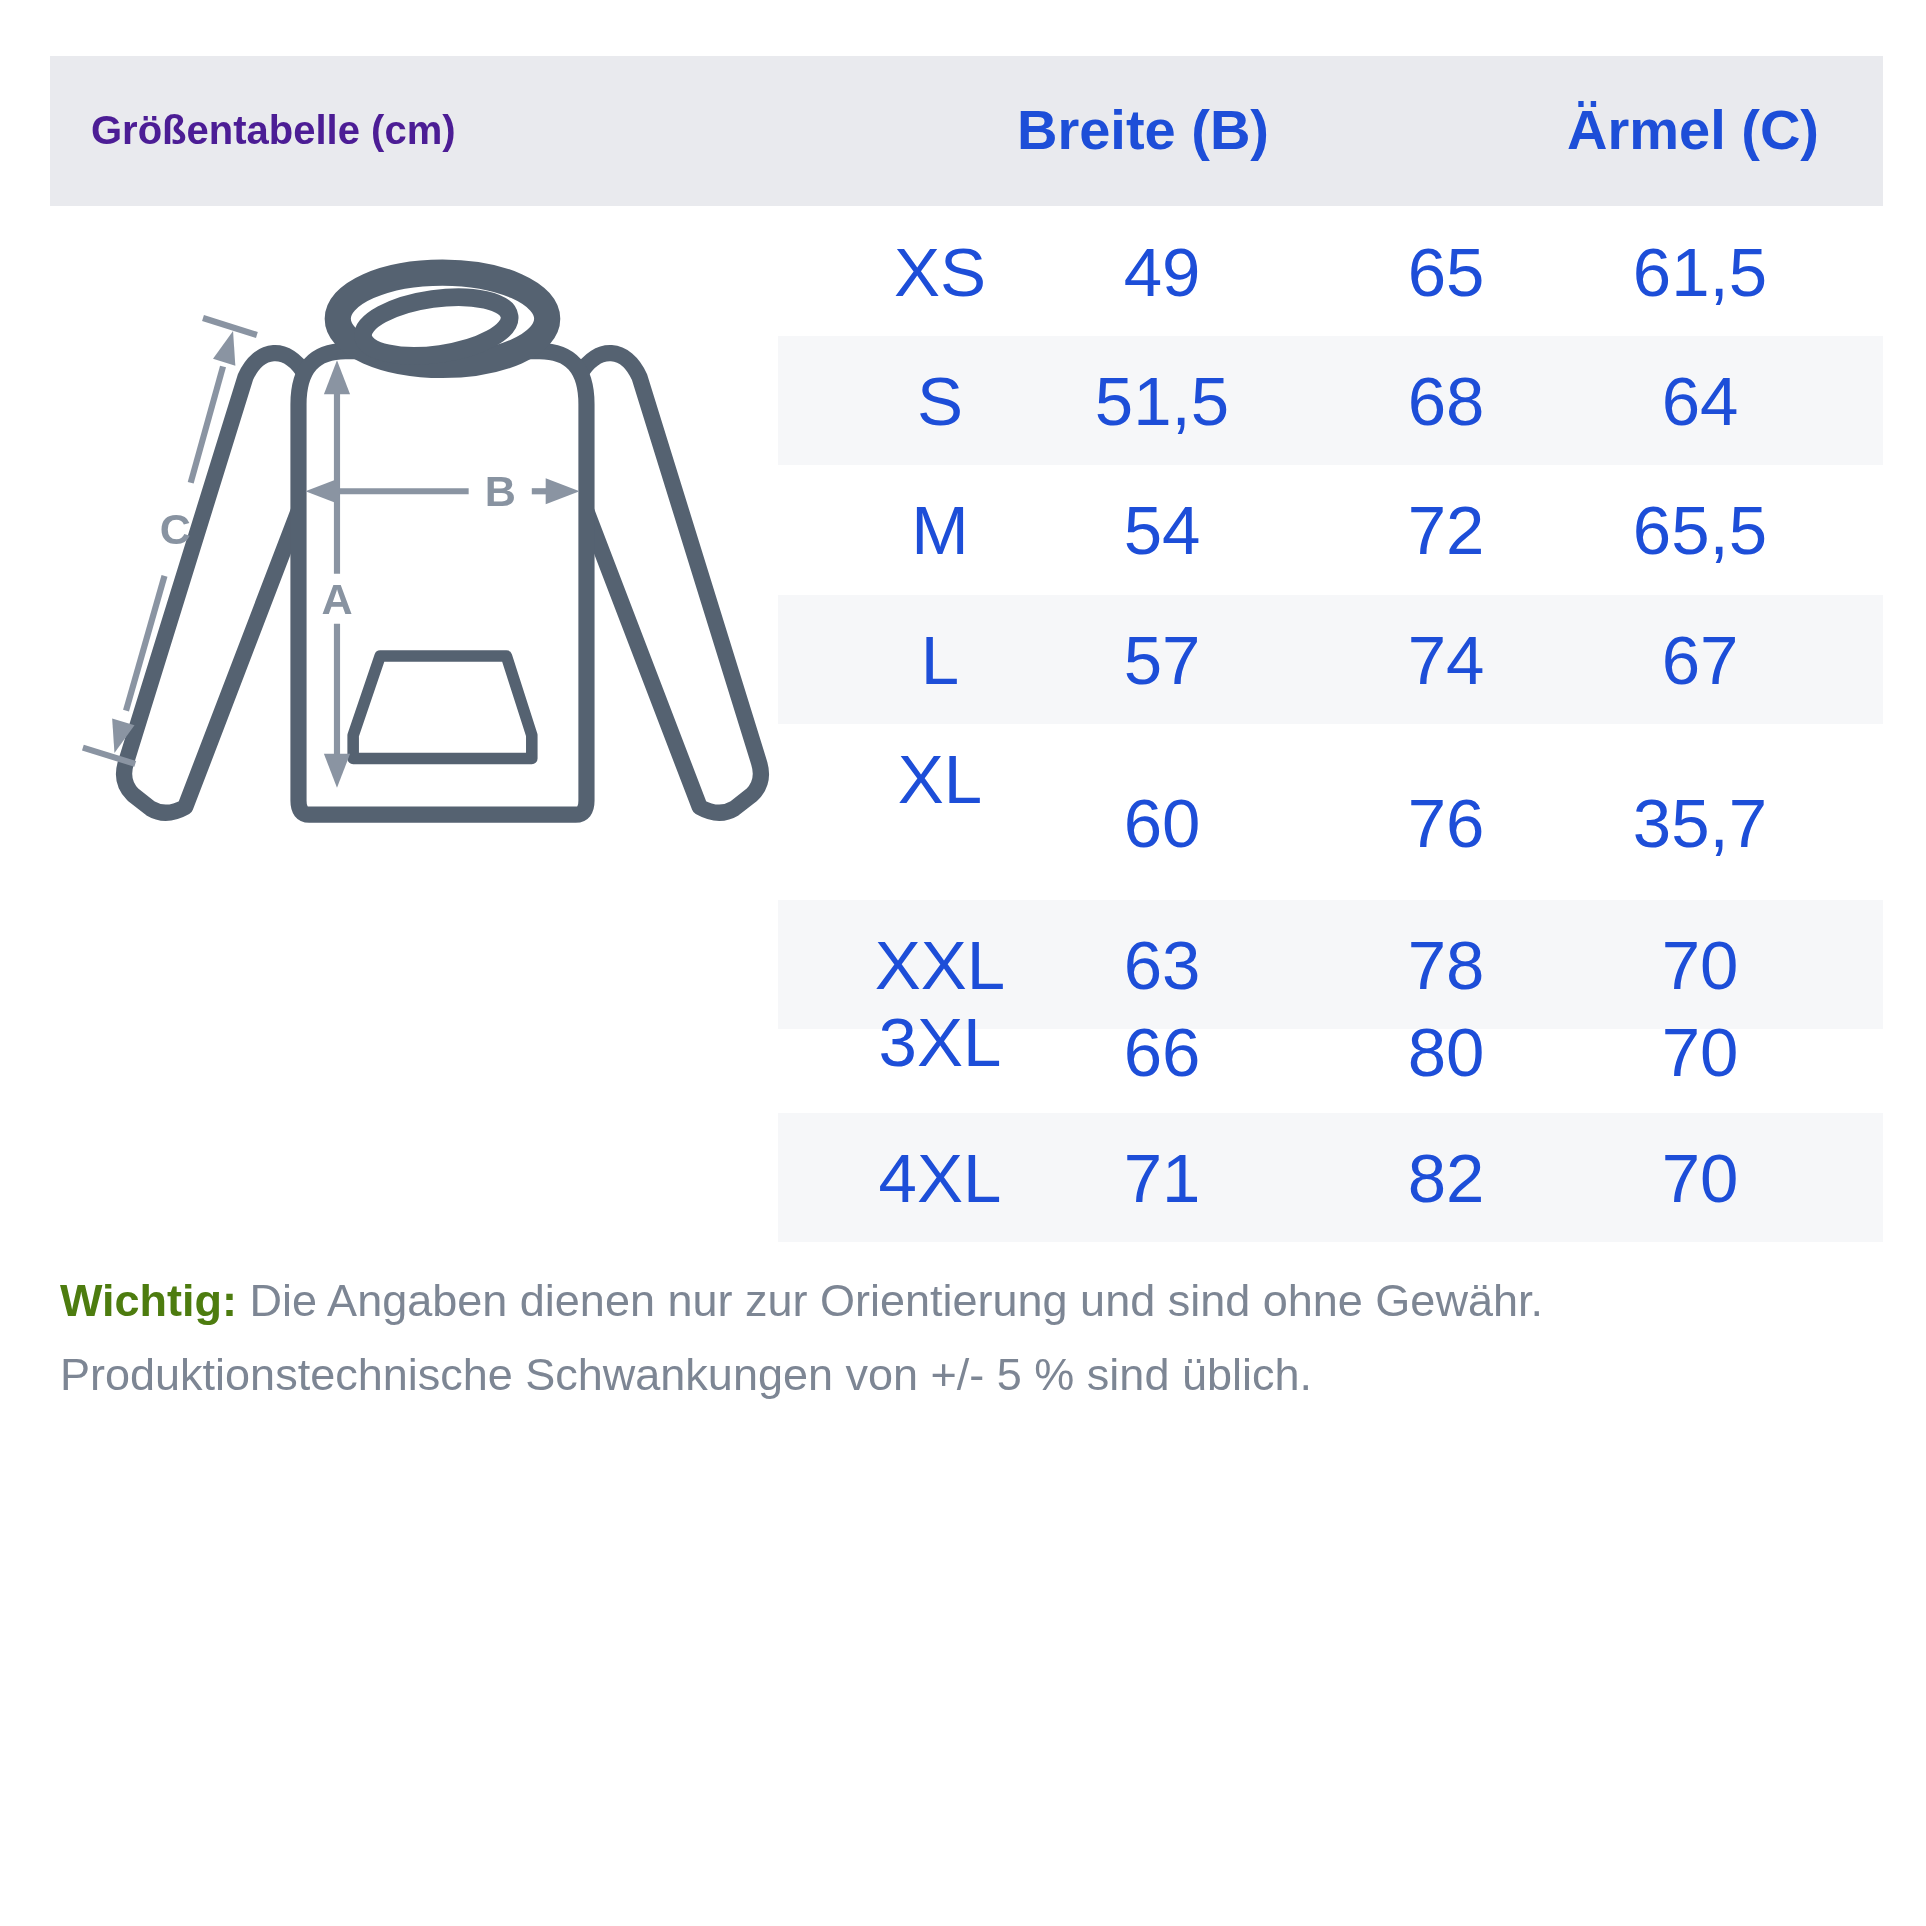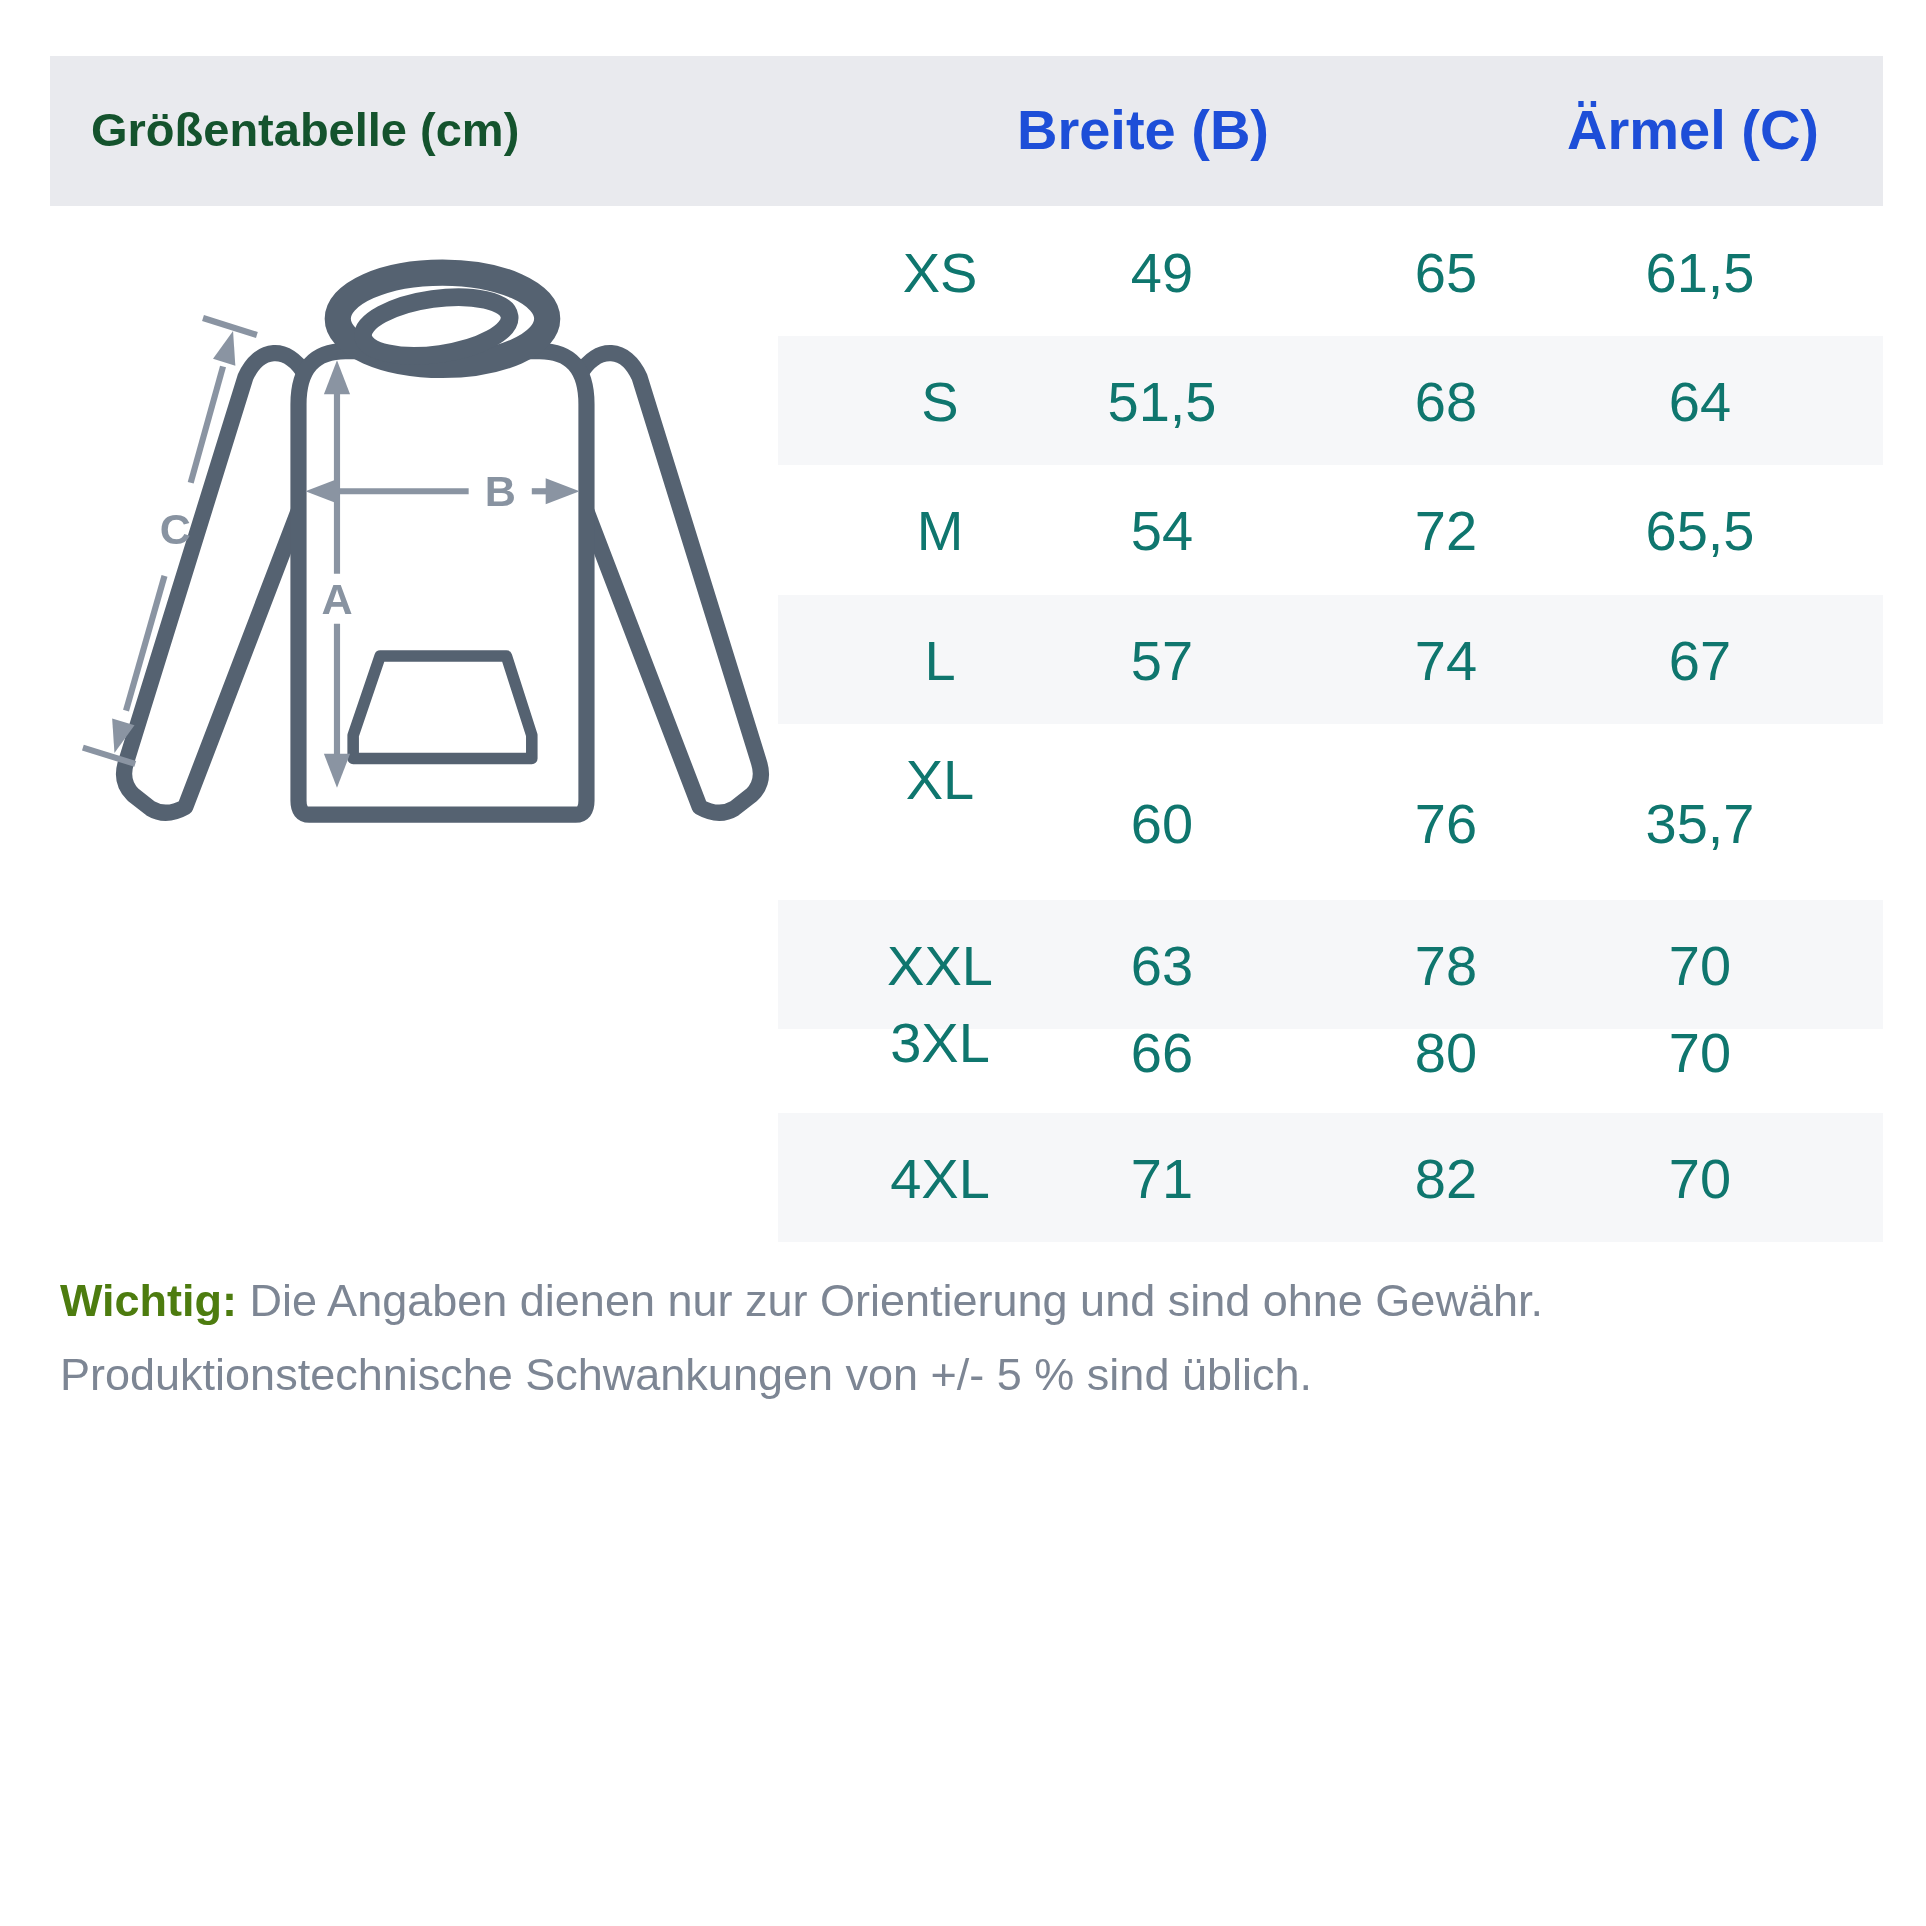--- a/index.html
+++ b/index.html
@@ -7,38 +7,38 @@
     position:relative;width:1926px;height:1926px;background:#ffffff;overflow:hidden;
     font-family:"Liberation Sans", sans-serif;
   }
   
   .header-bar{
     position:absolute;left:50px;top:56px;width:1833px;height:150px;
     background:#e9eaee;
   }
   .page-title{
     position:absolute;left:41px;top:50%;transform:translateY(-52%);
-    font-size:47px;font-weight:bold;color:#14532d;white-space:nowrap;letter-spacing:0px;
+    font-size:40px;font-weight:bold;color:#4c1d95;white-space:nowrap;letter-spacing:0px;
   }
   .col-header{
     position:absolute;top:50%;transform:translate(-50%,-52%);
     font-size:56px;font-weight:bold;color:#1d4ed8;white-space:nowrap;
   }
   .col-header.c1{left:1093px;}
   .col-header.c2{left:1373px;}
   .col-header.c3{left:1643px;}
   
   .size-table{position:absolute;left:0;top:0;width:1926px;height:1241px;}
   .row{
     position:absolute;left:778px;width:1105px;height:129px;
   }
   .row.stripe{background:#f6f7f9;}
   .row .cell{
     position:absolute;top:50%;transform:translate(-50%,-50%);
-    font-size:56px;color:#0f766e;white-space:nowrap;
+    font-size:69px;color:#1d4ed8;white-space:nowrap;
   }
   .cell.size{left:162px;}
   .cell.v1{left:384px;}
   .cell.v2{left:668px;}
   .cell.v3{left:922px;}
   .row.off .cell.size{transform:translate(-50%,-50%) translateY(-10px);}
   .row.off .cell.v1,.row.off .cell.v2,.row.off .cell.v3{transform:translate(-50%,-50%) translateY(10.8px);margin-top:24px;}
   .row.off2 .cell.size{transform:translate(-50%,-50%) translateY(-5.4px);}
   .row.off2 .cell.v1,.row.off2 .cell.v2,.row.off2 .cell.v3{transform:translate(-50%,-50%) translateY(4.6px);}
   

